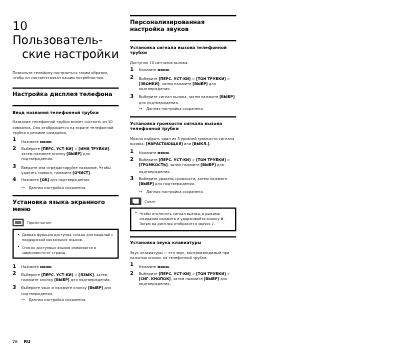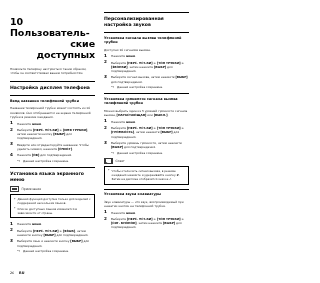--- a/index.html
+++ b/index.html
@@ -19,21 +19,21 @@
     display:flex;
     gap:9px;
     height:244px;
   }
   .col{width:85px;flex:0 0 85px;}
 
   
   .chapter{
     font-size:9.5px;
     line-height:11px;
-    font-weight:bold;
+    font-weight:normal;
     letter-spacing:-0.1px;
     margin:4px 0 0 0;
   }
   .chapter .l1{display:block;}
   .chapter .l2{display:block;text-align:right;}
 
   .intro{
     font-size:2.9px;
     line-height:4.2px;
     color:#222;
@@ -171,21 +171,21 @@
 <body>
 
 <div class="page">
 
   <div class="cols">
 
     <div class="col">
 
       <h1 class="chapter">
         <span class="l1">10 Пользователь-</span>
-        <span class="l2">ские доступных</span>
+        <span class="l2">ские настройки</span>
       </h1>
 
       <p class="intro">Позвольте телефону настроиться таким образом, чтобы он соответствовал вашим потребностям.</p>
 
       <h2 class="h1">Настройка дисплея телефона</h2>
 
       <h3 class="h2">Ввод названия телефонной трубки</h3>
       <p class="lead">Название телефонной трубки может состоять из 10 символов. Оно отображается на экране телефонной трубки в режиме ожидания.</p>
       <ol class="steps">
           <li><span class="num">1</span><span>Нажмите <b>меню</b>.</span></li>

